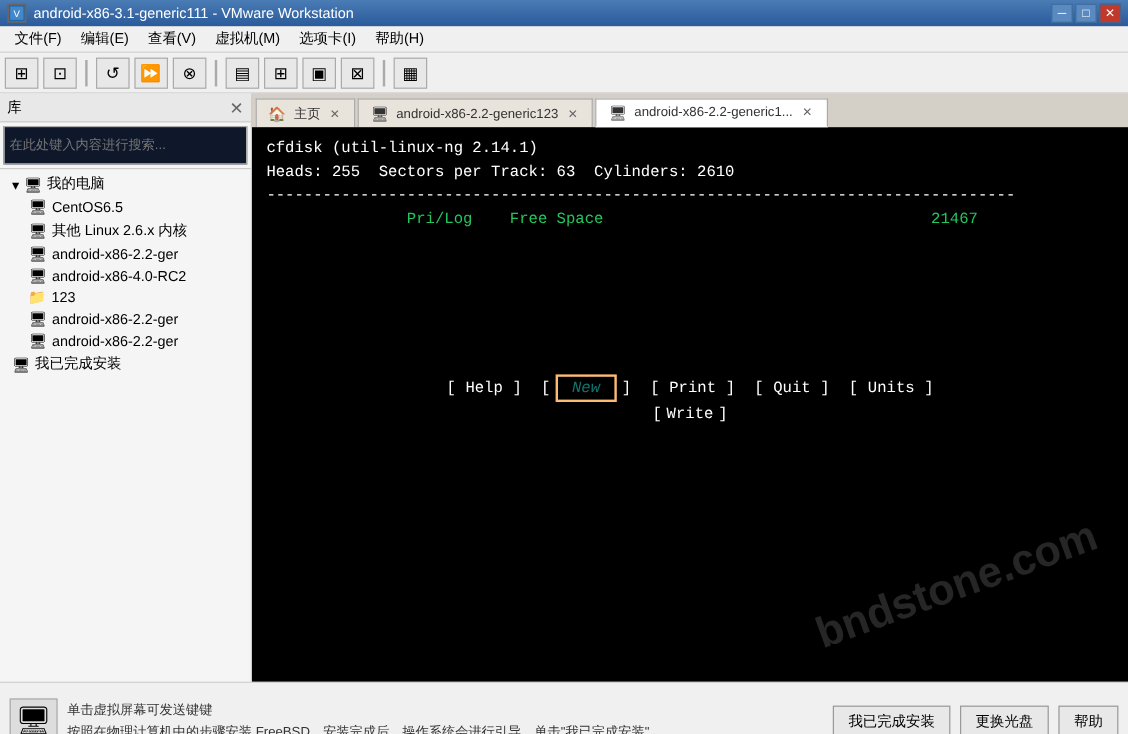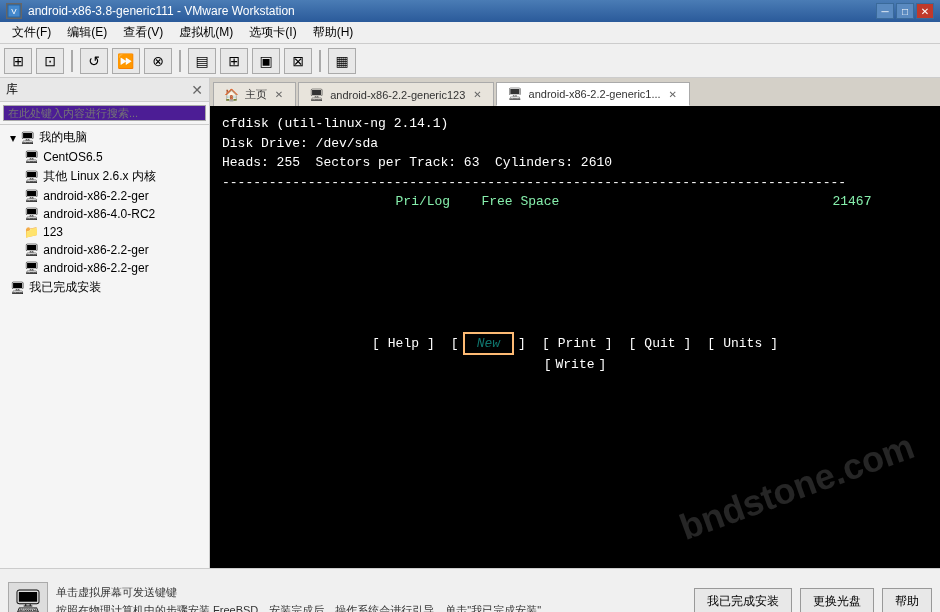--- a/index.html
+++ b/index.html
@@ -93,25 +93,25 @@
       display: flex;
       justify-content: space-between;
       align-items: center;
     }
     .sidebar-search {
       padding: 3px;
       border-bottom: 1px solid #ccc;
     }
     .sidebar-search input {
       width: 100%;
-      height: 16px;
+      height: 32px;
       border: 1px solid #aaa;
       padding: 0 4px;
       font-size: 11px;
-      background: #4c1d95;
+      background: #0f172a;
       color: #888;
     }
     .sidebar-tree {
       flex: 1;
       overflow-y: auto;
       padding: 2px 0;
     }
     .tree-item {
       padding: 2px 6px;
       cursor: pointer;
@@ -233,21 +233,21 @@
 </head>
 <body>
 
 <div class="title-bar">
   <div class="title-bar-icon">
     <svg width="14" height="14" viewBox="0 0 14 14">
         <rect x="1" y="1" width="12" height="12" fill="#4488cc" stroke="#2266aa" stroke-width="1"></rect>
         <text x="7" y="10" text-anchor="middle" fill="white" font-size="8">V</text>
       </svg>
   </div>
-  <span class="title-bar-title">android-x86-3.8-generic111 - VMware Workstation</span>
+  <span class="title-bar-title">android-x86-3.1-generic111 - VMware Workstation</span>
   <div class="title-bar-buttons">
     <div class="title-bar-btn">─</div>
     <div class="title-bar-btn maximize">□</div>
     <div class="title-bar-btn close">✕</div>
   </div>
 </div>
 
 <div class="menu-bar">
   <span class="menu-item">文件(F)</span>
   <span class="menu-item">编辑(E)</span>
@@ -340,24 +340,23 @@
       </div>
       <div class="tab active">
         <span class="tab-icon">🖥</span>
         <span>android-x86-2.2-generic1...</span>
         <span class="tab-close">✕</span>
       </div>
     </div>
 
     <div class="vm-screen">
       <div class="vm-line center">cfdisk (util-linux-ng 2.14.1)</div>
-      <div class="vm-line center">Disk Drive: /dev/sda</div>
       <div class="vm-line center">Heads: 255  Sectors per Track: 63  Cylinders: 2610</div>
       <div class="vm-line">--------------------------------------------------------------------------------</div>
-      <div class="vm-line" style="color:#86efac;text-align:center;">               Pri/Log    Free Space                                   21467</div>
+      <div class="vm-line" style="color:#22c55e;">               Pri/Log    Free Space                                   21467</div>
 
       <div style="margin-top: 120px; font-family: 'Courier New', monospace; font-size: 13px; color: #fff; display: flex; align-items: center; justify-content: center; gap: 4px;">
         <span>[</span>
         <span style="padding: 0 4px; cursor:pointer;">Help</span>
         <span>]</span>
         <span style="margin: 0 4px;"> </span>
         <span>[</span>
         <span style="padding: 2px 12px; border: 2px solid #fdba74; cursor:pointer; color:#0f766e;font-style:italic;">New</span>
         <span>]</span>
         <span style="margin: 0 4px;"> </span>

